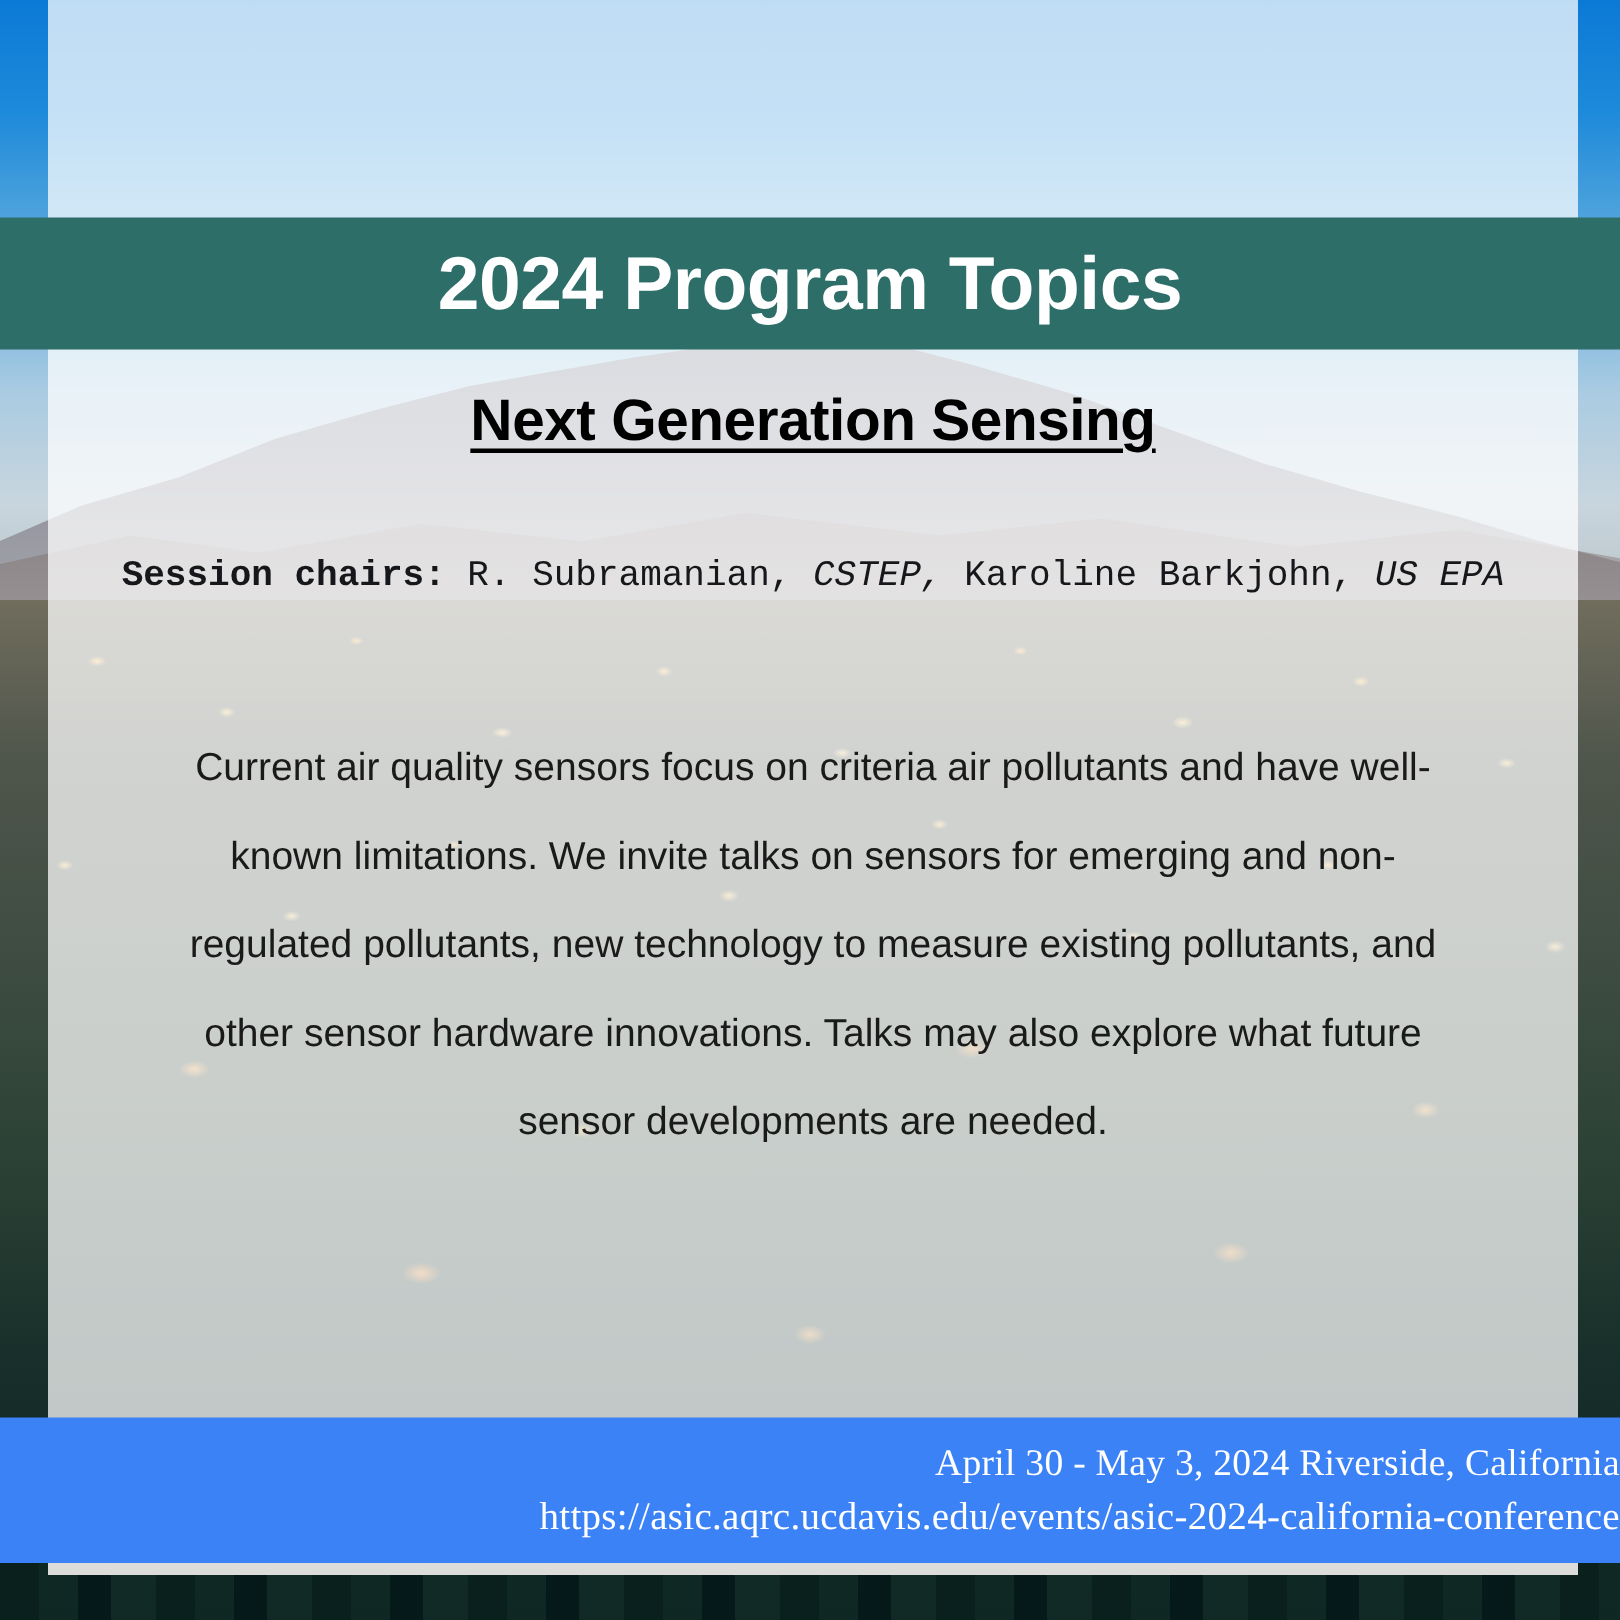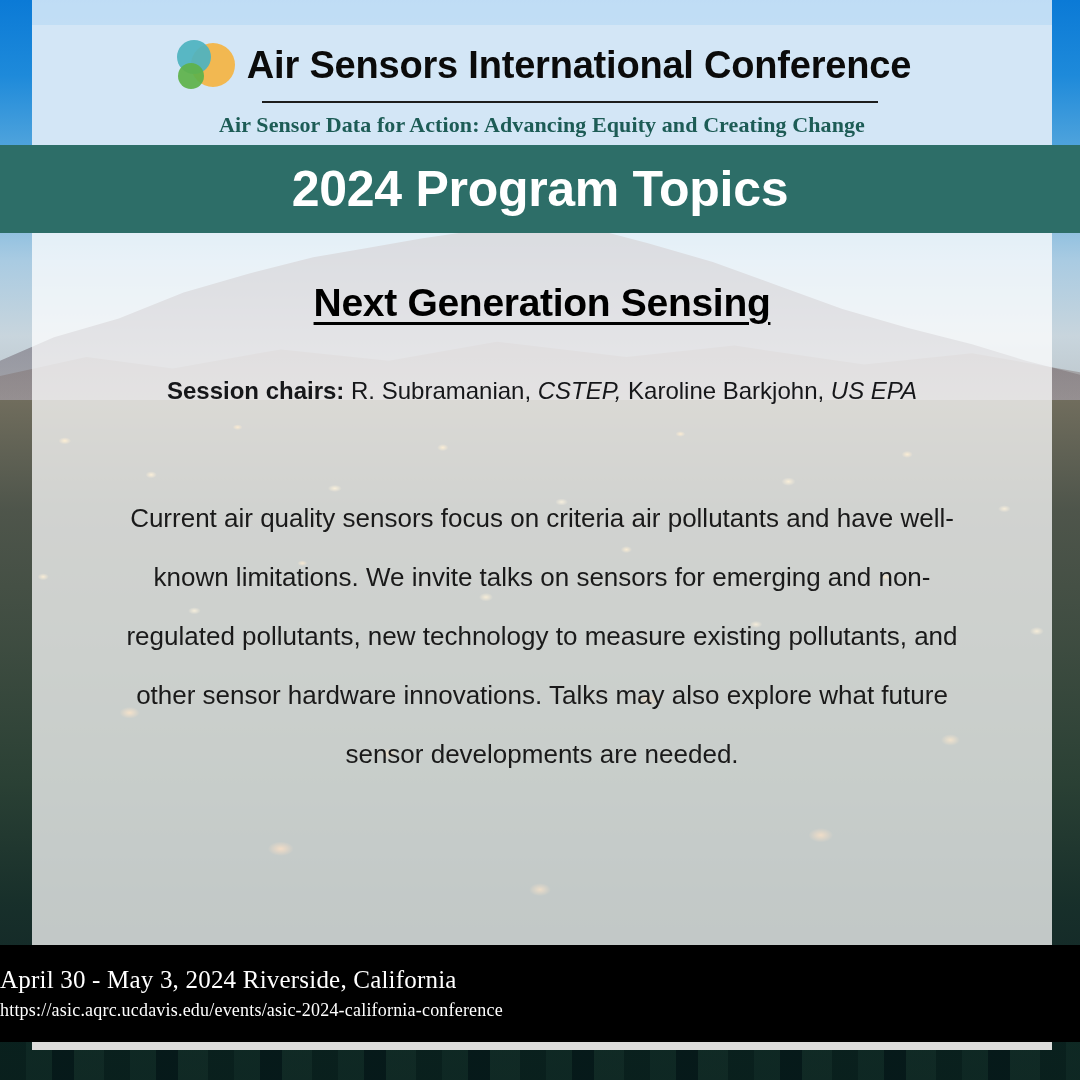--- a/index.html
+++ b/index.html
@@ -179,33 +179,33 @@
 
   
   .content {
     position: absolute;
     left: 32px; top: 233px; width: 1020px; height: 712px;
     display: flex;
     flex-direction: column;
     align-items: center;
   }
   .session-title {
-    margin-top: 48px;
+    margin-top: 26px;
     font-family: "Liberation Sans", sans-serif;
     font-weight: bold;
     font-size: 39px;
     color: #000000;
     text-decoration: underline;
     text-underline-offset: 6px;
     text-decoration-thickness: 3px;
     letter-spacing: -.3px;
   }
   .chairs {
-    margin-top: 52px;
-    font-family: Liberation Sans, sans-serif;
+    margin-top: 68px;
+    font-family: Liberation Mono, monospace;
     font-size: 24px;
     color: #16171a;
     text-align: center;
     white-space: nowrap;
   }
   .chairs b { font-weight: bold; }
   .chairs i { font-style: italic; }
 
   .body-copy {
     margin-top: 84px;
@@ -214,34 +214,34 @@
     font-family: "Liberation Sans", sans-serif;
     font-size: 26px;
     line-height: 59px;
     color: #1a1a1a;
   }
 
   
   .footer-band {
     position: absolute;
     left: 0; top: 945px; width: 1080px; height: 97px;
-    background: #000000;
+    background: #3b82f6;
     display: flex;
     flex-direction: column;
-    align-items: flex-start;
+    align-items: flex-end;
     justify-content: center;
     gap: 6px;
   }
   .footer-band .f-line {
     font-family: "Liberation Serif", serif;
     font-size: 25px;
     color: #ffffff;
     letter-spacing: .2px;
   }
-  .footer-band .f-url { font-size: 18px; }
+  .footer-band .f-url { font-size: 26px; }
 
   
   .bottom-strip {
     position: absolute;
     left: 32px; top: 1042px; width: 1020px; height: 8px;
     background: #dcdcda;
   }
 </style>
 </head>
 <body>
@@ -252,32 +252,20 @@
     <div class="sky"></div>
     <div class="ridge"></div>
     <div class="ridge2"></div>
     <div class="city"></div>
     <div class="trees"></div>
     <div class="treecrowns"></div>
   </div>
 
   <div class="wash"></div>
 
-  <div class="header-panel">
-    <div class="brand-row">
-      <svg class="logo-mark" viewBox="0 0 64 62">
-        <circle cx="40" cy="30" r="22" fill="#f2b851"></circle>
-        <circle cx="21" cy="22" r="17" fill="#4fb3bf" fill-opacity="0.93"></circle>
-        <circle cx="18" cy="41" r="13" fill="#5fb14a" fill-opacity="0.93"></circle>
-      </svg>
-      <div class="brand-title">Air Sensors International Conference</div>
-    </div>
-    <div class="rule"></div>
-    <div class="tagline">Air Sensor Data for Action: Advancing Equity and Creating Change</div>
-  </div>
 
   <div class="title-band">
     <div class="title">2024 Program Topics</div>
   </div>
 
   <div class="content">
     <div class="session-title">Next Generation Sensing</div>
 
     <div class="chairs">
       <b>Session chairs:</b><span> R. Subramanian, </span><i>CSTEP,</i><span> Karoline Barkjohn, </span><i>US EPA</i>

